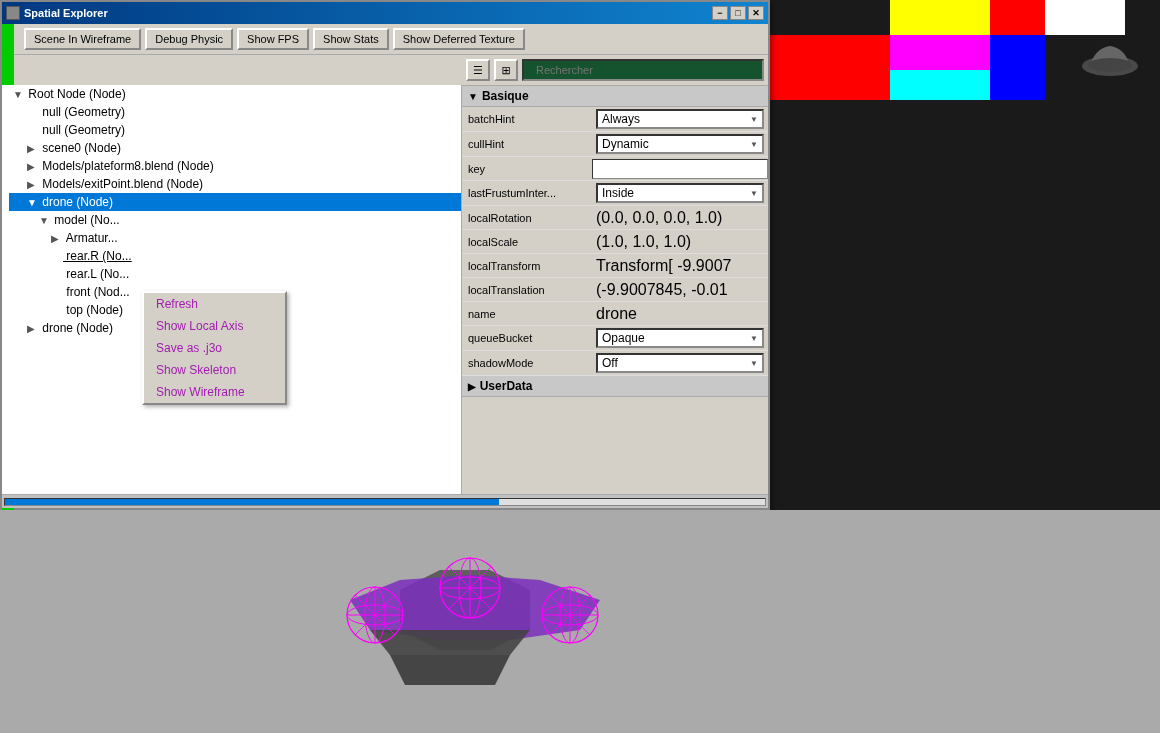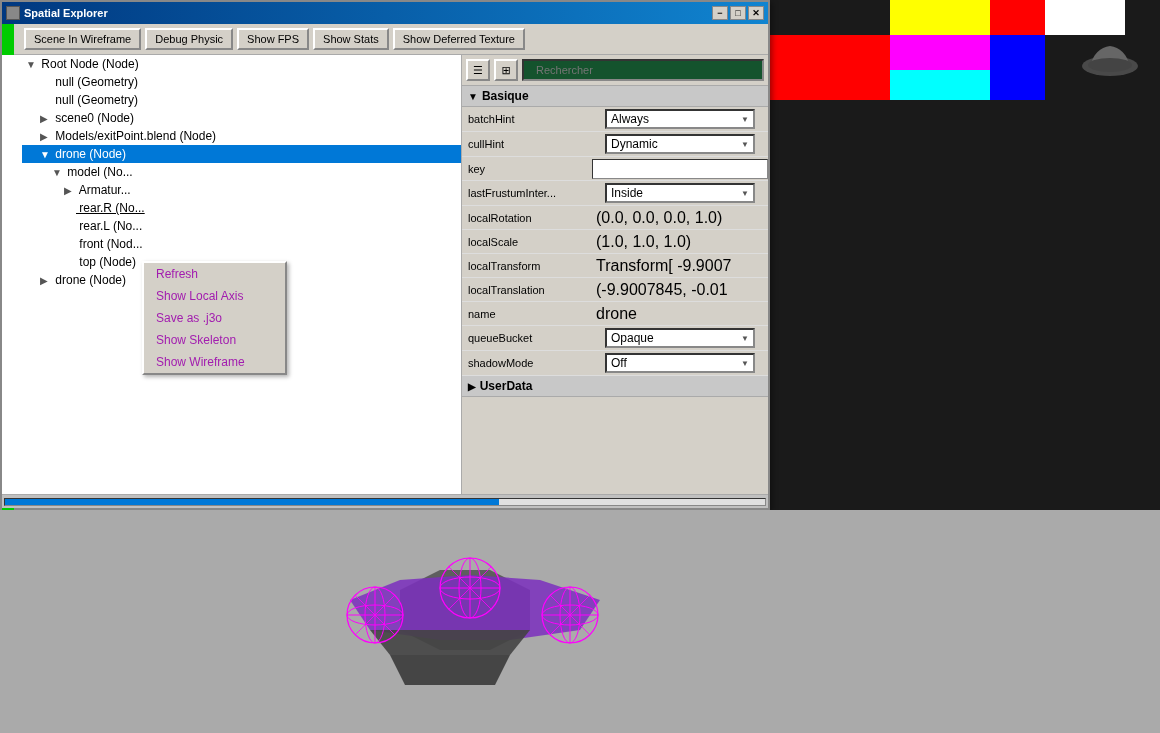--- a/index.html
+++ b/index.html
@@ -213,21 +213,21 @@
       font-size: 11px;
       height: 20px;
     }
     .prop-dropdown {
       flex: 1;
       display: flex;
       align-items: center;
       background: #fff;
       border: 2px inset #888;
       height: 20px;
-      margin: 2px 13px;
+      margin: 2px 4px;
       padding: 0 4px;
       justify-content: space-between;
       cursor: pointer;
     }
     .dropdown-arrow {
       font-size: 8px;
       color: #555;
     }
     .prop-value.small { font-size: 16px; }
 
@@ -347,27 +347,28 @@
     <div style="width:12px;"></div>
     <button class="toolbar-btn">Scene In Wireframe</button>
     <button class="toolbar-btn">Debug Physic</button>
     <button class="toolbar-btn">Show FPS</button>
     <button class="toolbar-btn">Show Stats</button>
     <button class="toolbar-btn">Show Deferred Texture</button>
   </div>
 
   <div id="content-area">
 
-    <div id="tree-panel" style="padding-left:20px;">
+    <div id="tree-panel" style="padding-left:7px;margin-top:30px;">
 
       <div id="tree-container">
           <div class="tree-item" style="padding-left: 4px;"><span class="tree-arrow">▼</span><span> Root Node (Node)</span></div>
           <div class="tree-item" style="padding-left: 18px;"><span class="tree-arrow"></span><span> null (Geometry)</span></div>
           <div class="tree-item" style="padding-left: 18px;"><span class="tree-arrow"></span><span> null (Geometry)</span></div>
           <div class="tree-item" style="padding-left: 18px;"><span class="tree-arrow">▶</span><span> scene0 (Node)</span></div>
+          <div class="tree-item" style="padding-left: 18px;"><span class="tree-arrow">▶</span><span> Models/plateform8.blend (Node)</span></div>
           <div class="tree-item" style="padding-left: 18px;"><span class="tree-arrow">▶</span><span> Models/exitPoint.blend (Node)</span></div>
           <div class="tree-item selected" style="padding-left: 18px;"><span class="tree-arrow">▼</span><span> drone (Node)</span></div>
           <div class="tree-item" style="padding-left: 30px;"><span class="tree-arrow">▼</span><span> model (No...</span></div>
           <div class="tree-item" style="padding-left: 42px;"><span class="tree-arrow">▶</span><span> Armatur...</span></div>
           <div class="tree-item" style="padding-left: 42px; text-decoration: underline;"><span class="tree-arrow"></span><span> rear.R (No...</span></div>
           <div class="tree-item" style="padding-left: 42px;"><span class="tree-arrow"></span><span> rear.L (No...</span></div>
           <div class="tree-item" style="padding-left: 42px;"><span class="tree-arrow"></span><span> front (Nod...</span></div>
           <div class="tree-item" style="padding-left: 42px;"><span class="tree-arrow"></span><span> top (Node)</span></div>
           <div class="tree-item" style="padding-left: 18px;"><span class="tree-arrow">▶</span><span> drone (Node)</span></div>
         </div>

